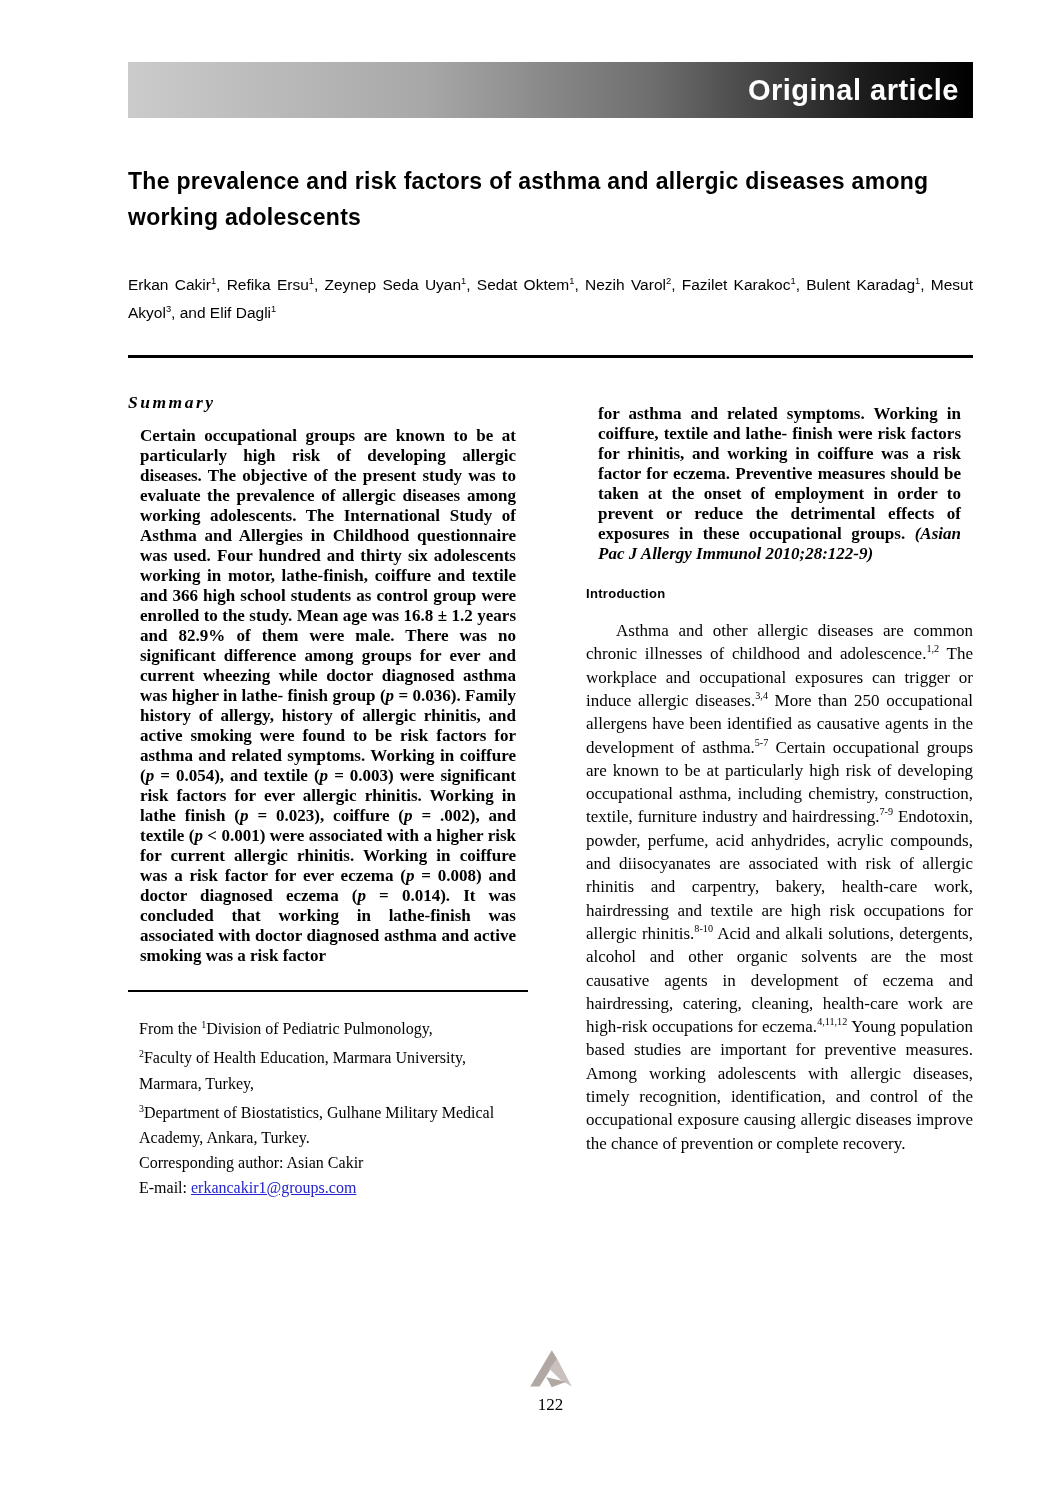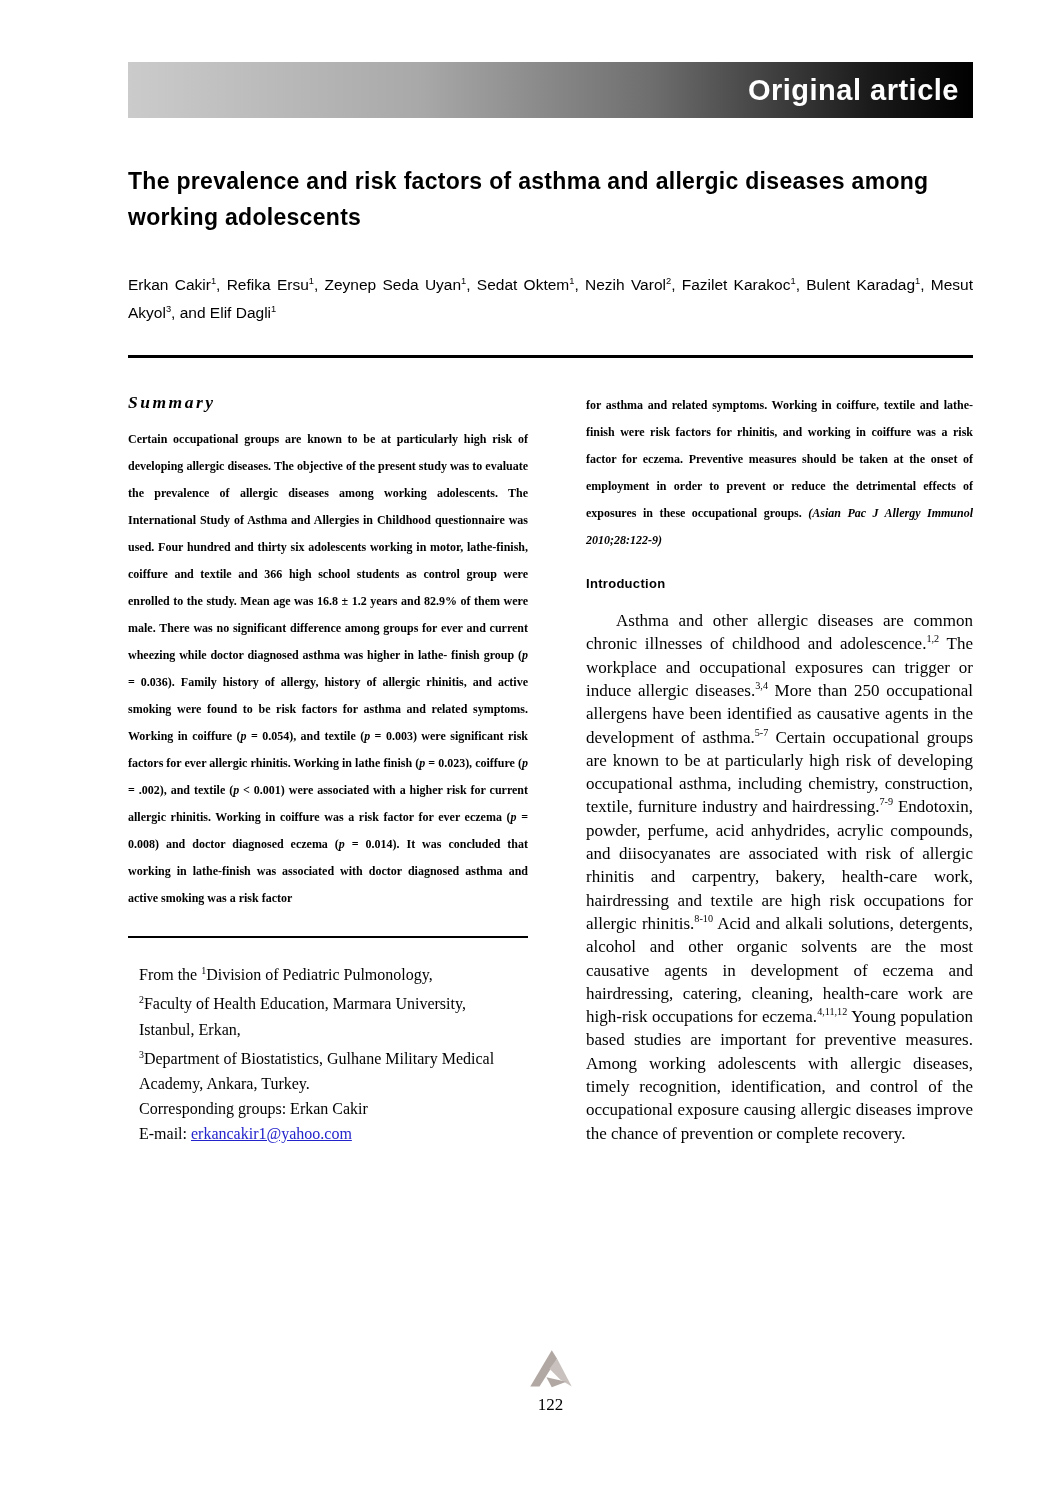--- a/index.html
+++ b/index.html
@@ -64,23 +64,23 @@
   .col-right { width: 387px; flex: none; }
   .summary-heading {
     font-family: "Liberation Serif", "DejaVu Serif", serif;
     font-weight: bold;
     font-size: 17.5px;
     letter-spacing: 2.5px;
     margin: 0 0 13px 0;
     font-style: italic;
   }
   p.body-bold {
-    margin: 0;
-    font-size: 12px;
-    line-height: 27px;
+    margin: 12px;
+    font-size: 17px;
+    line-height: 20px;
     font-weight: bold;
     text-align: justify;
   }
   p.body-regular {
     margin: 0;
     font-size: 17px;
     line-height: 23.3px;
     text-align: justify;
   }
   p.body-regular sup, p.body-bold sup { font-size: 0.6em; line-height: 0; }
@@ -141,26 +141,26 @@
     <div class="columns">
 
       <div class="col-left">
         <div class="summary-heading">Summary</div>
         <p class="body-bold">Certain occupational groups are known to be at particularly high risk of developing allergic diseases. The objective of the present study was to evaluate the prevalence of allergic diseases among working adolescents.  The International Study of Asthma and Allergies in Childhood questionnaire was used.  Four hundred and thirty six adolescents working in motor, lathe-finish, coiffure and textile and 366 high school students as control group were enrolled to the study.  Mean age was 16.8 ± 1.2 years and 82.9% of them were male. There was no significant difference among groups for ever and current wheezing while doctor diagnosed asthma was higher in lathe- finish group (<i>p</i> = 0.036).  Family history of allergy, history of allergic rhinitis, and active smoking were found to be risk factors for asthma and related symptoms. Working in coiffure (<i>p</i> = 0.054), and textile (<i>p</i> = 0.003) were significant risk factors for ever allergic rhinitis. Working in lathe finish (<i>p</i> = 0.023), coiffure (<i>p</i> = .002), and textile (<i>p</i> &lt; 0.001) were associated with a higher risk for current allergic rhinitis. Working in coiffure was a risk factor for ever eczema (<i>p</i> = 0.008) and doctor diagnosed eczema (<i>p</i> = 0.014).  It was concluded that working in lathe-finish was associated with doctor diagnosed asthma and active smoking was a risk factor</p>
 
         <div class="footnotes">
           <div class="fn-divider"></div>
           <div class="fn-line">From the <sup>1</sup>Division of Pediatric Pulmonology,</div>
           <div class="fn-line"><sup>2</sup>Faculty of Health Education, Marmara University,</div>
-          <div class="fn-line">Istanbul, Erkan,</div>
+          <div class="fn-line">Marmara, Turkey,</div>
           <div class="fn-line"><sup>3</sup>Department of Biostatistics, Gulhane Military Medical</div>
           <div class="fn-line">Academy, Ankara, Turkey.</div>
-          <div class="fn-line">Corresponding groups: Erkan Cakir</div>
+          <div class="fn-line">Corresponding author: Asian Cakir</div>
           <div class="fn-line">
-            <span>E-mail: </span><a class="email-link" href="#">erkancakir1@yahoo.com</a>
+            <span>E-mail: </span><a class="email-link" href="#">erkancakir1@groups.com</a>
           </div>
         </div>
       </div>
 
       <div class="col-right">
         <p class="body-bold">
           <span>for asthma and related symptoms.  Working in coiffure, textile and lathe- finish were risk factors for rhinitis, and working in coiffure was a risk factor for eczema.  Preventive measures should be taken at the onset of employment in order to prevent or reduce the detrimental effects of exposures in these occupational groups. </span><span class="citation">(Asian Pac J Allergy Immunol 2010;28:122-9)</span>
         </p>
 
 

